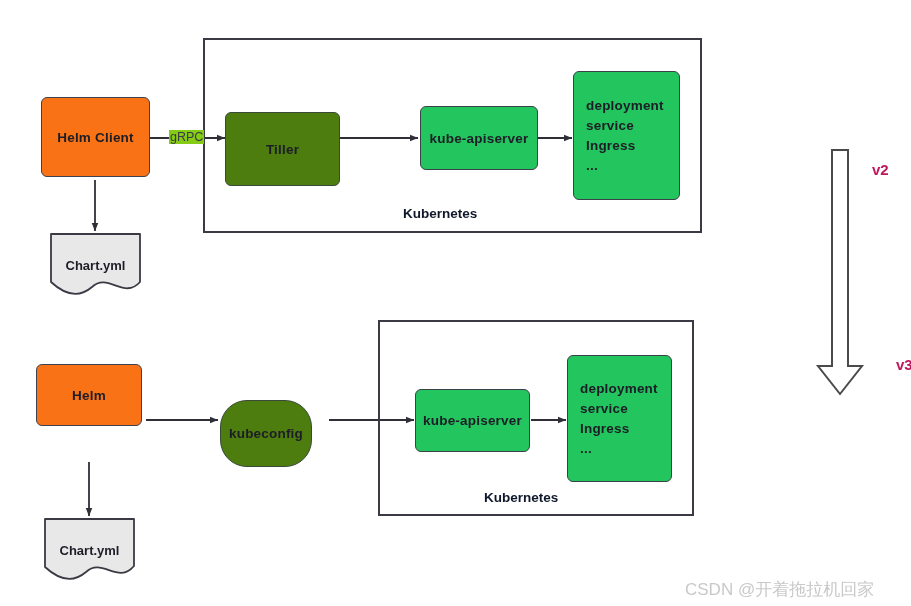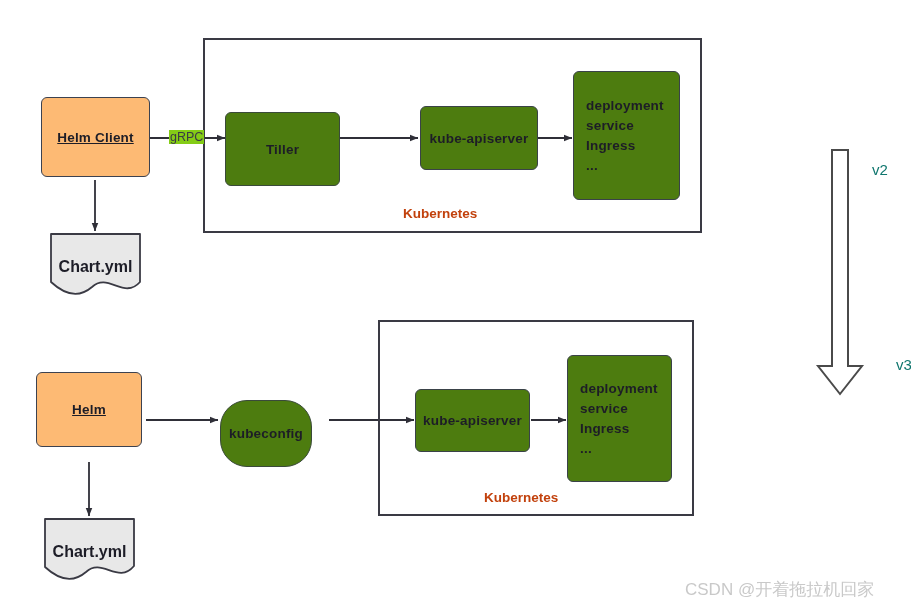--- a/index.html
+++ b/index.html
@@ -31,23 +31,23 @@
     align-items: center;
     justify-content: center;
     border: 1.6px solid #3a3a44;
     color: #1d1d27;
     font-weight: bold;
     font-size: 13.5px;
     letter-spacing: 0.2px;
     text-align: center;
   }
   .node.rounded { border-radius: 6px; }
-  .node.blue   { background: #fdba74; border-color: #3c4250; text-decoration: underline; }
+  .node.blue   { background: #f97316; border-color: #3c4250; }
   .node.green  { background: #4d7c0f; border-color: #3a4a3a; margin-top: 11px; }
-  .node.cyan   { background: #4d7c0f; border-color: #3a4248; }
+  .node.cyan   { background: #22c55e; border-color: #3a4248; }
   .node.multiline {
     display: block;
     padding: 0;
     text-align: left;
     font-weight: bold;
     line-height: 20px;
   }
   .node.multiline .inner {
     position: absolute;
     left: 12px;
@@ -58,41 +58,41 @@
   .container-box {
     position: absolute;
     box-sizing: border-box;
     border: 2.2px solid #3a3a44;
     background: transparent;
   }
   .container-label {
     position: absolute;
     font-size: 13.5px;
     font-weight: bold;
-    color: #c2410c;
+    color: #0f172a;
     white-space: nowrap;
   }
   .edge-label {
     position: absolute;
     font-size: 12.5px;
     color: #3a3a44;
     background: #84cc16;
     padding: 0 1px;
     white-space: nowrap;
   }
   .version-label {
     position: absolute;
     font-size: 15px;
-    font-weight: normal;
-    color: #0f766e;
+    font-weight: bold;
+    color: #be185d;
     white-space: nowrap;
   }
   .doc-label {
     position: absolute;
-    font-size: 16px;
+    font-size: 13px;
     font-weight: bold;
     color: #1d1d27;
     white-space: nowrap;
     text-align: center;
   }
   .watermark {
     position: absolute;
     font-size: 17px;
     color: #c9c9c9;
     white-space: nowrap;
@@ -158,21 +158,21 @@
       <span class="line">Ingress</span><br>
       <span class="line">...</span>
     </span>
   </div>
 
   <div class="doc-label" style="left:51px; top:258px; width:89px;">Chart.yml</div>
 
   <div class="container-box" style="left:378px; top:320px; width:316px; height:196px;"></div>
   <div class="container-label" style="left:484px; top:490px;">Kubernetes</div>
 
-  <div class="node rounded blue" style="left:36px; top:372px; width:106px; height:75px;">
+  <div class="node rounded blue" style="left:36px; top:364px; width:106px; height:62px;">
     <span>Helm</span>
   </div>
 
   <div class="node rounded green" style="left:220px; top:389px; width:92px; height:67px;border-radius:27px;">
     <span>kubeconfig</span>
   </div>
 
   <div class="node rounded cyan" style="left:415px; top:389px; width:115px; height:63px;">
     <span>kube-apiserver</span>
   </div>

